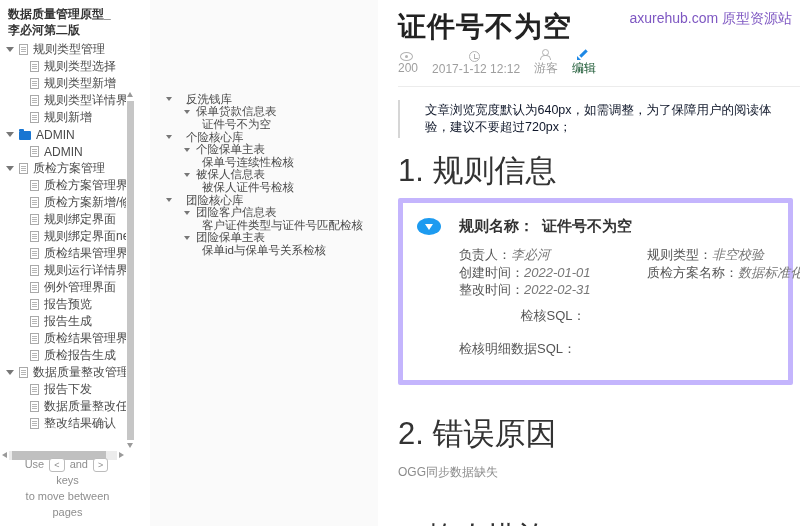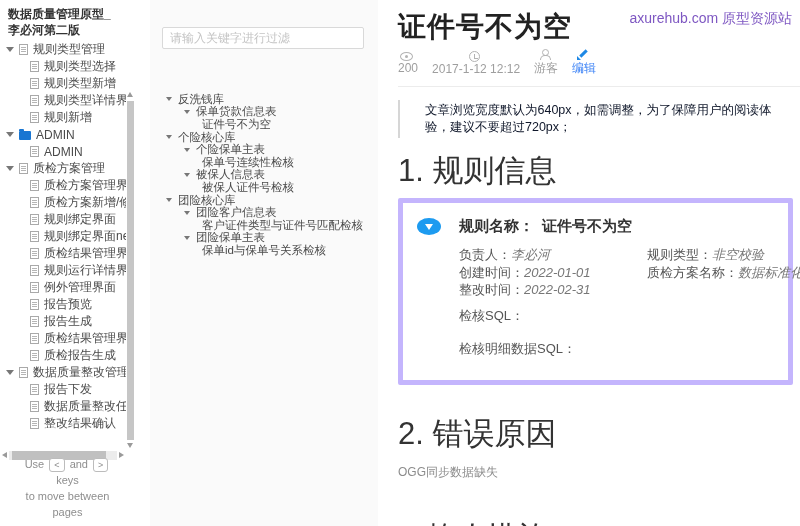--- a/index.html
+++ b/index.html
@@ -47,21 +47,21 @@
   
   .tree-panel { position:absolute; left:150px; top:0; width:228px; height:526px; background:#fafafa; }
   .search-input { position:absolute; left:12px; top:27px; width:202px; height:22px;
     border:1px solid #d9d9d9; border-radius:2px; background:#fff; padding:0 7px; font-size:12px; color:#555;
     font-family:inherit; }
   .search-input::placeholder { color:#c4c4c4; }
   .mid-tree { position:absolute; top:93px; left:0; right:0; }
   .mid-row { display:flex; align-items:center; height:12.6px; font-size:11.5px; color:#4a4a4a;
     white-space:nowrap; overflow:hidden; cursor:pointer; }
   .mid-row .tri { border-left-width:3.5px; border-right-width:3.5px; border-top-width:4.5px; margin-right:6px; }
-  .mid-row[data-level="0"] { padding-left:16px; }
+  .mid-row[data-level="0"] { padding-left:16px;gap:8px; }
   .mid-row[data-level="1"] { padding-left:34px; }
   .mid-row[data-level="2"] { padding-left:52px; }
 
   
   .main { position:absolute; left:385px; top:0; width:415px; height:526px; background:#fff;
     padding-left:13px; overflow:hidden; }
   .watermark { position:absolute; right:8px; top:10px; font-size:14px; color:#7e57c2; cursor:pointer; }
   .page-title { margin-top:8px; font-size:28px; line-height:38px; font-weight:600; color:#222; letter-spacing:1px; }
   .meta { margin-top:3px; display:flex; align-items:center; font-size:12px; color:#9e9e9e; }
   .meta .grp { display:flex; align-items:center; margin-right:14px;flex-direction:column; }
@@ -69,21 +69,21 @@
   .i-eye { width:13px; height:9px; border:1px solid #b3b3b3; border-radius:50%; position:relative; display:inline-block; }
   .i-eye::after { content:''; position:absolute; left:4px; top:2px; width:3px; height:3px; background:#b3b3b3; border-radius:50%; }
   .i-clock { width:11px; height:11px; border:1px solid #b3b3b3; border-radius:50%; position:relative; display:inline-block; }
   .i-clock::after { content:''; position:absolute; left:4px; top:2px; width:3px; height:4px;
     border-left:1px solid #b3b3b3; border-bottom:1px solid #b3b3b3; }
   .i-user { width:11px; height:11px; position:relative; display:inline-block; }
   .i-user::before { content:''; position:absolute; left:3px; top:0; width:5px; height:5px;
     border:1px solid #b3b3b3; border-radius:50%; }
   .i-user::after { content:''; position:absolute; left:1px; bottom:0; width:9px; height:4px;
     border:1px solid #b3b3b3; border-bottom:none; border-radius:5px 5px 0 0; }
-  .edit-link { display:flex; align-items:center; color:#3b82f6; cursor:pointer; }
+  .edit-link { display:flex; align-items:center; color:#14532d; cursor:pointer; }
   .i-pencil { width:11px; height:11px; position:relative; display:inline-block; margin-right:3px; }
   .i-pencil::before { content:''; position:absolute; left:5px; top:0; width:3px; height:9px;
     background:#1e88e5; transform:rotate(45deg); }
   .i-pencil::after { content:''; position:absolute; left:0; bottom:0; width:0; height:0;
     border-bottom:4px solid #1e88e5; border-right:4px solid transparent; }
   .divider { margin-top:9px; border-bottom:1px solid #ececec; margin-right:0; }
   .notice { margin-top:13px; padding:2px 0 2px 25px; border-left:2px solid #d6d6d6;
     font-size:12.5px; color:#0f172a; line-height:17px; margin-right:10px; }
   .sec-h { font-size:31px; font-weight:500; color:#333; }
   .sec1-h { margin-top:12px; }
@@ -94,21 +94,21 @@
   .card-icon::after { content:''; position:absolute; left:8px; top:6px; width:0; height:0;
     border-left:4.5px solid transparent; border-right:4.5px solid transparent; border-top:6px solid #fff; }
   .card-title { margin-left:18px; font-size:15px; font-weight:bold; color:#333; }
   .card-title .val { margin-left:8px; }
   .card-cols { margin-left:42px; margin-top:10px; display:flex; }
   .col-left { width:188px; flex:0 0 auto; }
   .col-right { flex:1; }
   .field { font-size:13px; line-height:17.5px; white-space:nowrap; }
   .field .f-label { color:#555; }
   .field .f-value { color:#777;font-style:italic; }
-  .field[data-gap="1"] { margin-top:8px; }
+  .field[data-gap="1"] { margin-top:8px;text-align:center; }
   .field[data-gap="2"] { margin-top:16px; }
   .sec2-h { margin-top:28px; }
   .sec3-h { margin-top:36px; }
   .sec-body { margin-top:9px; font-size:12px; color:#8c8c8c; }
 </style>
 </head>
 <body>
 
 <aside class="sidebar">
   <div class="sidebar-title">数据质量管理原型_李必河第二版</div>
@@ -276,21 +276,20 @@
       <span>and</span>
       <span class="keycap">&gt;</span>
     </div>
     <div>keys</div>
     <div>to move between</div>
     <div>pages</div>
   </div>
 </aside>
 
 <section class="tree-panel">
-  <input class="search-input" type="text" placeholder="请输入关键字进行过滤" style="">
   <div class="mid-tree">
 
   <div class="mid-row" data-level="0" data-arrow="true">
         <span class="tri"></span>
         <span class="lbl">反洗钱库</span>
       </div>
       <div class="mid-row" data-level="1" data-arrow="true">
         <span class="tri"></span>
         <span class="lbl">保单贷款信息表</span>
       </div>

